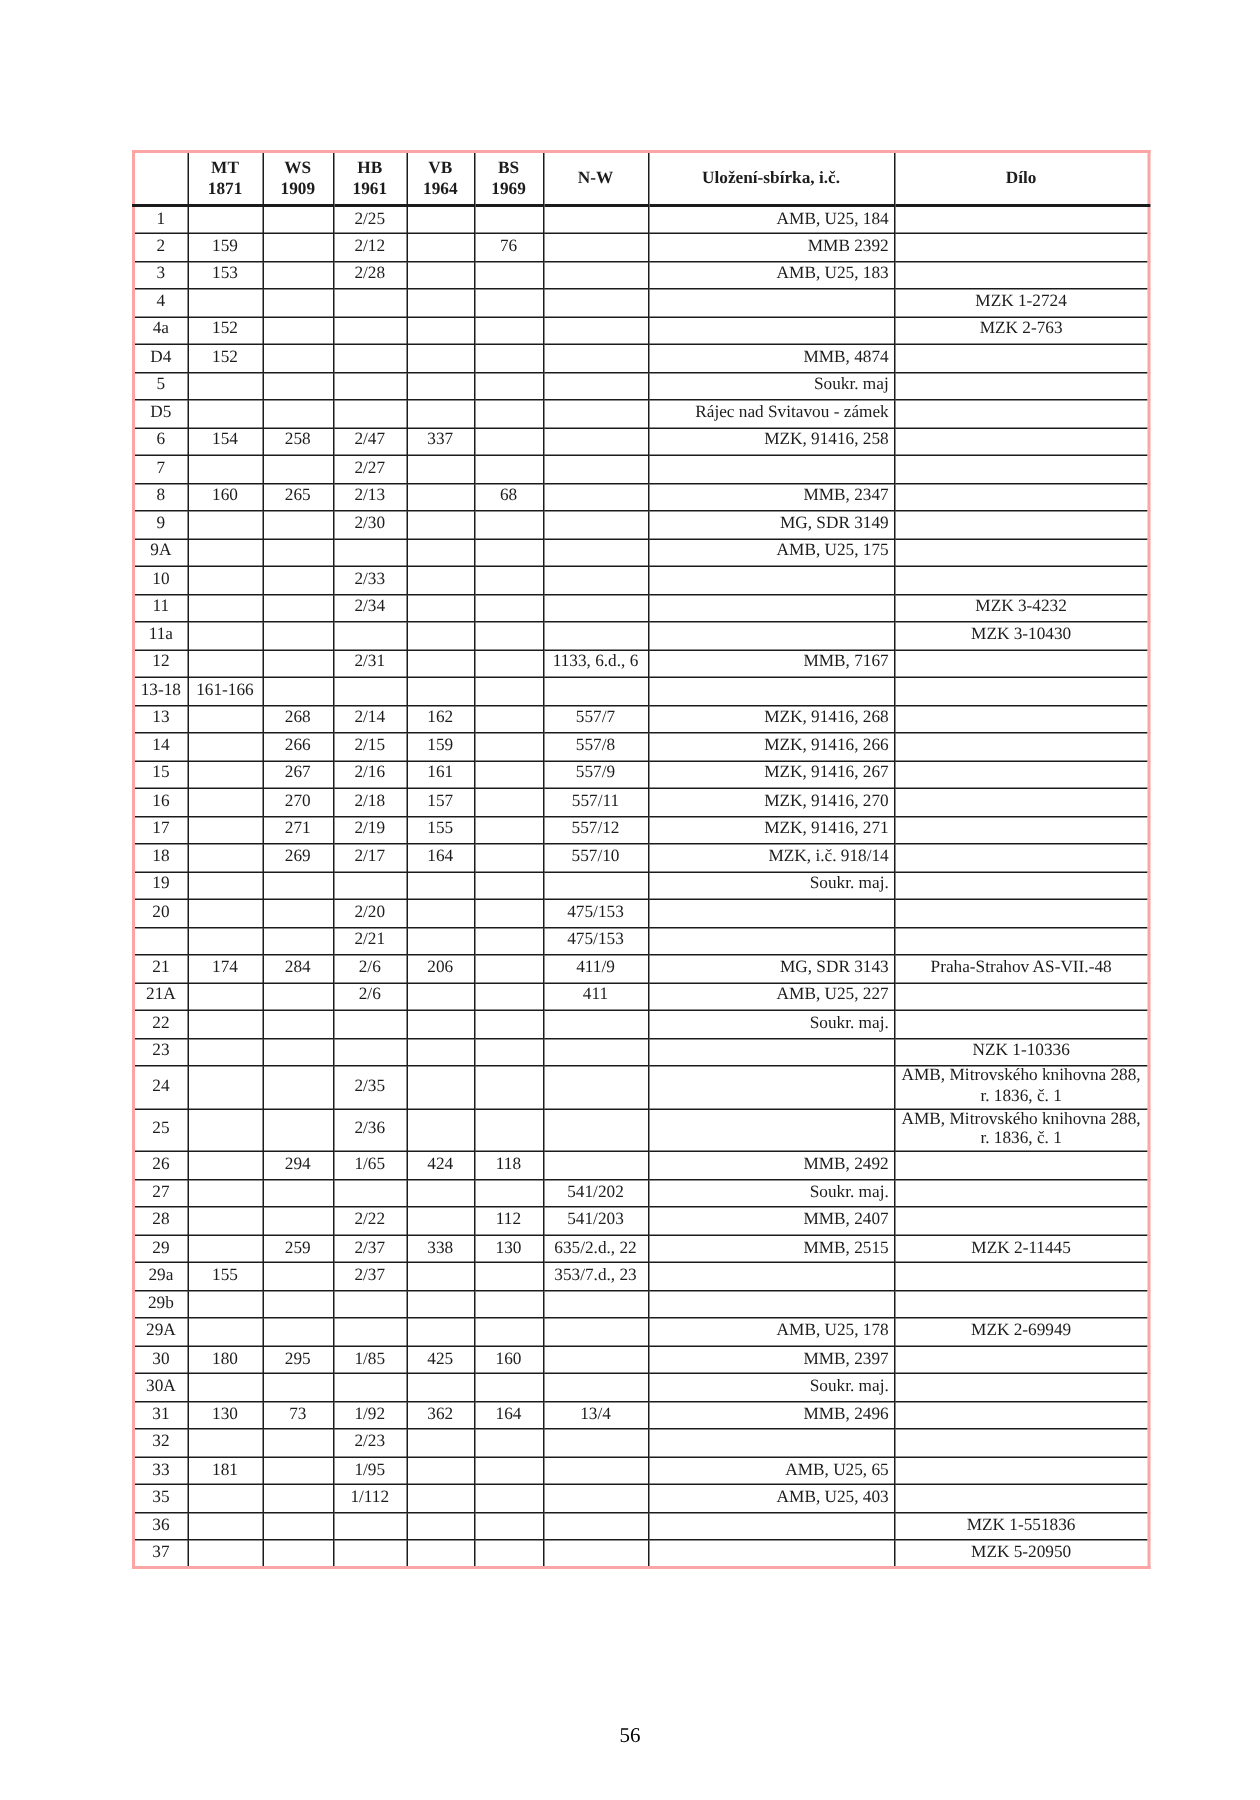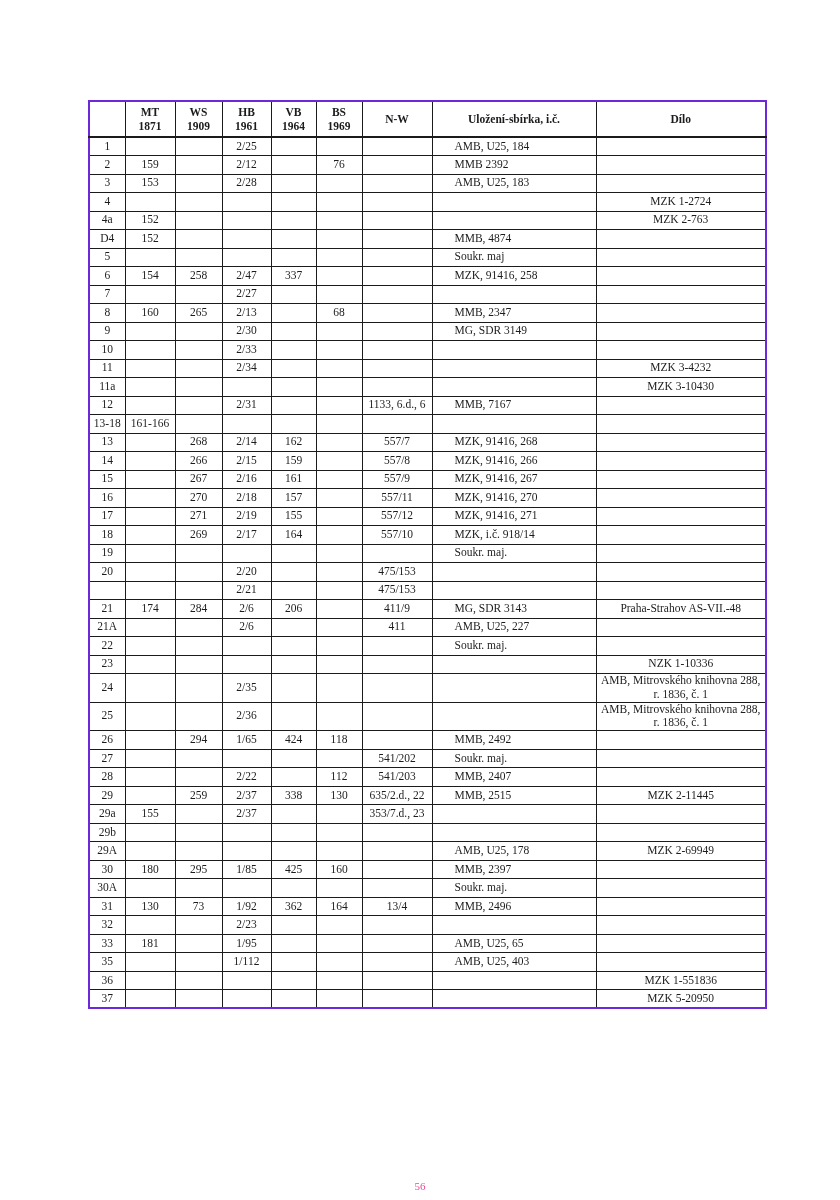--- a/index.html
+++ b/index.html
@@ -19,21 +19,21 @@
     inset: 0;
     background: #ffffff;
   }
   table.catalog {
     position: absolute;
     left: 88px;
     top: 100px;
     width: 677px;
     border-collapse: collapse;
     table-layout: fixed;
-    border: 2px solid #6d28d9;
+    border: 2px solid #fca5a5;
     font-size: 11.5px;
   }
   table.catalog th,
   table.catalog td {
     border: 1px solid #1b1b1b;
     padding: 0 3px;
     overflow: hidden;
     white-space: normal;
   }
   table.catalog thead th {
@@ -47,31 +47,31 @@
   }
   table.catalog tbody tr {
     height: 18.5px;
   }
   table.catalog tbody td {
     text-align: center;
     vertical-align: middle;
     line-height: 1.2;
   }
   table.catalog tbody td.col-ulozeni {
-    text-align: left;
+    text-align: right;
     padding-left: 22px;
   }
   .page-number {
     position: absolute;
     left: 0;
     right: 0;
-    top: 1180px;
+    top: 1150px;
     text-align: center;
-    font-size: 11px;
-    color: #ec4899;
+    font-size: 14px;
+    color: #000000;
   }
 </style>
 </head>
 <body>
 
 <div class="page">
 
   <table class="catalog">
     <colgroup>
       <col style="width:36px">
@@ -169,20 +169,31 @@
           <td class="col-mt"></td>
           <td class="col-ws"></td>
           <td class="col-hb"></td>
           <td class="col-vb"></td>
           <td class="col-bs"></td>
           <td class="col-nw"></td>
           <td class="col-ulozeni">Soukr. maj</td>
           <td class="col-dilo"></td>
         </tr>
         <tr>
+          <td class="col-id">D5</td>
+          <td class="col-mt"></td>
+          <td class="col-ws"></td>
+          <td class="col-hb"></td>
+          <td class="col-vb"></td>
+          <td class="col-bs"></td>
+          <td class="col-nw"></td>
+          <td class="col-ulozeni">Rájec nad Svitavou - zámek</td>
+          <td class="col-dilo"></td>
+        </tr>
+        <tr>
           <td class="col-id">6</td>
           <td class="col-mt">154</td>
           <td class="col-ws">258</td>
           <td class="col-hb">2/47</td>
           <td class="col-vb">337</td>
           <td class="col-bs"></td>
           <td class="col-nw"></td>
           <td class="col-ulozeni">MZK, 91416, 258</td>
           <td class="col-dilo"></td>
         </tr>
@@ -210,20 +221,31 @@
         </tr>
         <tr>
           <td class="col-id">9</td>
           <td class="col-mt"></td>
           <td class="col-ws"></td>
           <td class="col-hb">2/30</td>
           <td class="col-vb"></td>
           <td class="col-bs"></td>
           <td class="col-nw"></td>
           <td class="col-ulozeni">MG, SDR 3149</td>
+          <td class="col-dilo"></td>
+        </tr>
+        <tr>
+          <td class="col-id">9A</td>
+          <td class="col-mt"></td>
+          <td class="col-ws"></td>
+          <td class="col-hb"></td>
+          <td class="col-vb"></td>
+          <td class="col-bs"></td>
+          <td class="col-nw"></td>
+          <td class="col-ulozeni">AMB, U25, 175</td>
           <td class="col-dilo"></td>
         </tr>
         <tr>
           <td class="col-id">10</td>
           <td class="col-mt"></td>
           <td class="col-ws"></td>
           <td class="col-hb">2/33</td>
           <td class="col-vb"></td>
           <td class="col-bs"></td>
           <td class="col-nw"></td>

